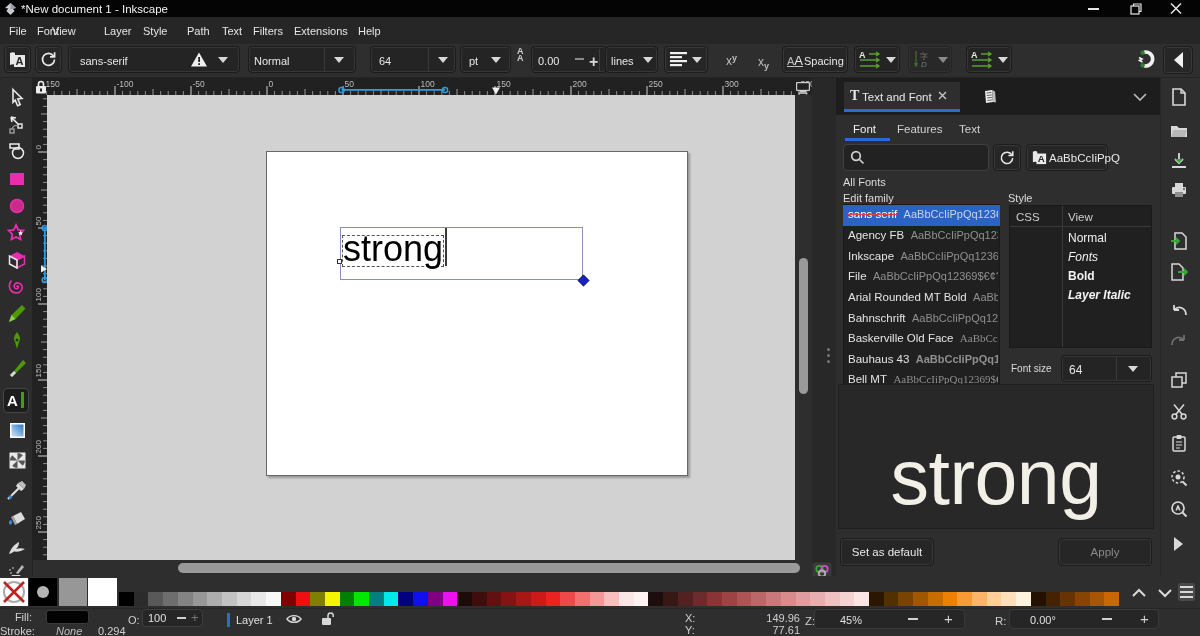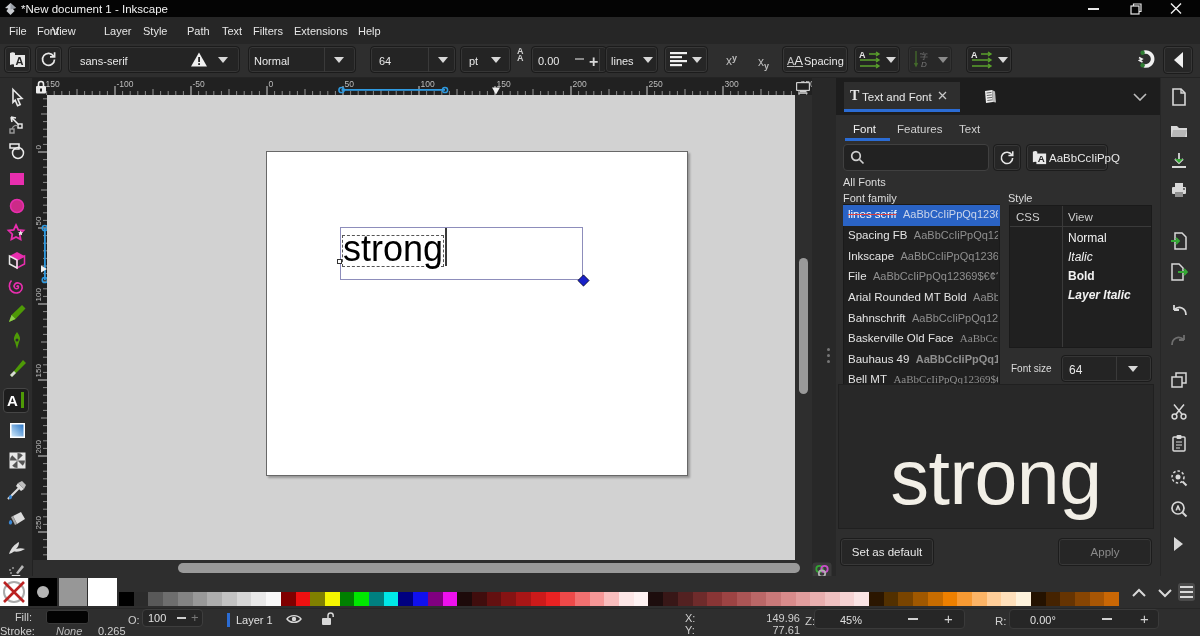--- a/index.html
+++ b/index.html
@@ -464,40 +464,40 @@
     <path d="M14.6 1.2 V5.8 H10" fill="none" stroke="#e8e8e8" stroke-width="1.7"></path>
   </svg>
 <div class="ab btn" style="left:1026px;top:144px;width:82px;height:27px"></div>
 <svg class="ab" style="left:1032px;top:150px" width="15" height="15" viewBox="0 0 17 17">
     <path d="M1 2 Q4 0.5 6 2 V14 Q4 12.5 1 14 Z" fill="#e8e8e8"></path>
     <rect x="5" y="4" width="11" height="12" fill="#e8e8e8"></rect>
     <text x="10.5" y="14" font-size="11" font-weight="bold" fill="#262626" text-anchor="middle" font-family="Liberation Sans">A</text>
   </svg>
 <div class="ab" style="left:1049px;top:152px;color:#e8e8e8;font-size:11.5px">AaBbCcIiPpQ</div>
 <div class="ab" style="left:843px;top:176px;color:#dcdcdc;font-size:11px">All Fonts</div>
-<div class="ab" style="left:843px;top:192px;color:#dcdcdc;font-size:11px">Font family</div>
+<div class="ab" style="left:843px;top:192px;color:#dcdcdc;font-size:11px">Edit family</div>
 <div class="ab" style="left:1008px;top:192px;color:#dcdcdc;font-size:11px">Style</div>
 <div class="ab" style="left:843px;top:204px;width:157px;height:187px;background:#202020;border:1px solid #1a1a1a;overflow:hidden"></div>
 <div class="ab" style="left:843px;top:205px;width:157px;height:21px;background:#2a63c5"></div>
-<div class="ab" style="left:848px;top:208px;width:150px;overflow:hidden;white-space:nowrap;font-size:11.5px"><span style="color:#fff;text-decoration:line-through;text-decoration-color:#d44">lines serif</span>&nbsp; <span style="color:#c9d4ea;font-size:11px">AaBbCcIiPpQq12369$</span></div>
-<div class="ab" style="left:848px;top:229px;width:150px;overflow:hidden;white-space:nowrap;font-size:11.5px"><span style="color:#e4e4e4">Spacing FB</span>&nbsp; <span style="color:#8f8f8f;font-size:11px;">AaBbCcIiPpQq12369$</span></div>
+<div class="ab" style="left:848px;top:208px;width:150px;overflow:hidden;white-space:nowrap;font-size:11.5px"><span style="color:#fff;text-decoration:line-through;text-decoration-color:#d44">sans serif</span>&nbsp; <span style="color:#c9d4ea;font-size:11px">AaBbCcIiPpQq12369$</span></div>
+<div class="ab" style="left:848px;top:229px;width:150px;overflow:hidden;white-space:nowrap;font-size:11.5px"><span style="color:#e4e4e4">Agency FB</span>&nbsp; <span style="color:#8f8f8f;font-size:11px;">AaBbCcIiPpQq12369$</span></div>
 <div class="ab" style="left:848px;top:250px;width:150px;overflow:hidden;white-space:nowrap;font-size:11.5px"><span style="color:#e4e4e4">Inkscape</span>&nbsp; <span style="color:#8f8f8f;font-size:11px;">AaBbCcIiPpQq12369$€</span></div>
 <div class="ab" style="left:848px;top:270px;width:150px;overflow:hidden;white-space:nowrap;font-size:11.5px"><span style="color:#e4e4e4">File</span>&nbsp; <span style="color:#8f8f8f;font-size:11px;">AaBbCcIiPpQq12369$€¢?.</span></div>
 <div class="ab" style="left:848px;top:291px;width:150px;overflow:hidden;white-space:nowrap;font-size:11.5px"><span style="color:#e4e4e4">Arial Rounded MT Bold</span>&nbsp; <span style="color:#8f8f8f;font-size:11px;">AaBbCcIiI</span></div>
 <div class="ab" style="left:848px;top:312px;width:150px;overflow:hidden;white-space:nowrap;font-size:11.5px"><span style="color:#e4e4e4">Bahnschrift</span>&nbsp; <span style="color:#8f8f8f;font-size:11px;">AaBbCcIiPpQq12369$</span></div>
 <div class="ab" style="left:848px;top:332px;width:150px;overflow:hidden;white-space:nowrap;font-size:11.5px"><span style="color:#e4e4e4">Baskerville Old Face</span>&nbsp; <span style="color:#8f8f8f;font-size:11px;font-family:'Liberation Serif',serif;">AaBbCcIiPpQ</span></div>
-<div class="ab" style="left:848px;top:353px;width:150px;overflow:hidden;white-space:nowrap;font-size:11.5px"><span style="color:#e4e4e4">Bauhaus 49</span>&nbsp; <span style="color:#8f8f8f;font-size:11px;font-weight:bold;">AaBbCcIiPpQq1236</span></div>
+<div class="ab" style="left:848px;top:353px;width:150px;overflow:hidden;white-space:nowrap;font-size:11.5px"><span style="color:#e4e4e4">Bauhaus 43</span>&nbsp; <span style="color:#8f8f8f;font-size:11px;font-weight:bold;">AaBbCcIiPpQq1236</span></div>
 <div class="ab" style="left:848px;top:373px;width:150px;overflow:hidden;white-space:nowrap;font-size:11.5px"><span style="color:#e4e4e4">Bell MT</span>&nbsp; <span style="color:#8f8f8f;font-size:11px;font-family:'Liberation Serif',serif;">AaBbCcIiPpQq12369$€¢?..</span></div>
 <div class="ab" style="left:1009px;top:205px;width:143px;height:143px;background:#202020;border:1px solid #1a1a1a"></div>
 <div class="ab" style="left:1016px;top:211px;color:#cfcfcf;font-size:11.5px">CSS</div>
 <div class="ab" style="left:1068px;top:211px;color:#cfcfcf;font-size:11.5px">View</div>
 <div class="ab" style="left:1062px;top:206px;width:1px;height:141px;background:#3a3a3a"></div>
 <div class="ab" style="left:1010px;top:226px;width:141px;height:1px;background:#3a3a3a"></div>
 <div class="ab" style="left:1068px;top:231px;color:#f2f2f2;font-size:12px">Normal</div>
-<div class="ab" style="left:1068px;top:250px;color:#f2f2f2;font-size:12px;font-style:italic">Italic</div>
+<div class="ab" style="left:1068px;top:250px;color:#f2f2f2;font-size:12px;font-style:italic">Fonts</div>
 <div class="ab" style="left:1068px;top:269px;color:#f2f2f2;font-size:12px;font-weight:bold">Bold</div>
 <div class="ab" style="left:1068px;top:288px;color:#f2f2f2;font-size:12px;font-weight:bold;font-style:italic">Layer Italic</div>
 <div class="ab" style="left:1011px;top:363px;color:#dcdcdc;font-size:10px">Font size</div>
 <div class="ab combo" style="left:1061px;top:355px;width:91px;height:27px"></div>
 <div class="ab" style="left:1069px;top:363px;color:#e8e8e8;font-size:12px">64</div>
 <div class="ab" style="left:1116px;top:356px;width:1px;height:25px;background:#3a3a3a"></div>
 <div class="ab arrowdn" style="left:1128px;top:366px"></div>
 <div class="ab" style="left:838px;top:384px;width:316px;height:145px;background:#282828;border:1px solid #202020"></div>
 <div class="ab" style="left:838px;top:431px;width:316px;height:92px;color:#f2efe7;font-size:77px;text-align:center;line-height:92px;letter-spacing:-0.5px">strong</div>
 <div class="ab btn" style="left:840px;top:538px;width:94px;height:28px"></div>
@@ -648,21 +648,21 @@
   </svg>
 <div class="ab" style="left:1178px;top:583px;width:17px;height:18px;background:#4a4a4a;border-radius:3px"></div>
 <div class="ab" style="left:1180px;top:586px;width:13px;height:2.2px;background:#d8d8d8"></div>
 <div class="ab" style="left:1180px;top:591px;width:13px;height:2.2px;background:#d8d8d8"></div>
 <div class="ab" style="left:1180px;top:596px;width:13px;height:2.2px;background:#d8d8d8"></div>
 <div class="ab" style="left:0;top:608px;width:1200px;height:28px;background:#2e2e2e;border-top:1px solid #262626"></div>
 <div class="ab" style="left:0px;top:611px;width:32px;text-align:right;color:#cfcfcf;font-size:11px">Fill:</div>
 <div class="ab" style="left:0px;top:625px;width:33px;text-align:right;color:#cfcfcf;font-size:11px">Stroke:</div>
 <div class="ab" style="left:46px;top:610px;width:43px;height:14px;background:#030303;border-radius:3px;border:1px solid #3a3a3a"></div>
 <div class="ab" style="left:56px;top:625px;color:#bdbdbd;font-size:11px;font-style:italic">None</div>
-<div class="ab" style="left:98px;top:625px;color:#cfcfcf;font-size:11px">0.265</div>
+<div class="ab" style="left:98px;top:625px;color:#cfcfcf;font-size:11px">0.294</div>
 <div class="ab" style="left:128px;top:614px;color:#cfcfcf;font-size:11px">O:</div>
 <div class="ab" style="left:142px;top:609px;width:61px;height:18px;background:#262626;border:1px solid #3e3e3e;border-radius:4px"></div>
 <div class="ab" style="left:148px;top:612px;color:#e0e0e0;font-size:11px">100</div>
 <div class="ab" style="left:177px;top:617px;width:9px;height:1.8px;background:#cfcfcf"></div>
 <div class="ab" style="left:191px;top:610px;color:#777;font-size:13px">+</div>
 <div class="ab" style="left:227px;top:613px;width:3px;height:14px;background:#2b6cd4"></div>
 <div class="ab" style="left:236px;top:614px;color:#e0e0e0;font-size:11px">Layer 1</div>
 <svg class="ab" style="left:286px;top:613px" width="16" height="12" viewBox="0 0 16 12">
     <path d="M1 6 C4 1.5 12 1.5 15 6 C12 10.5 4 10.5 1 6 Z" fill="none" stroke="#d8d8d8" stroke-width="1.4"></path>
     <circle cx="8" cy="6" r="2.2" fill="#d8d8d8"></circle>

